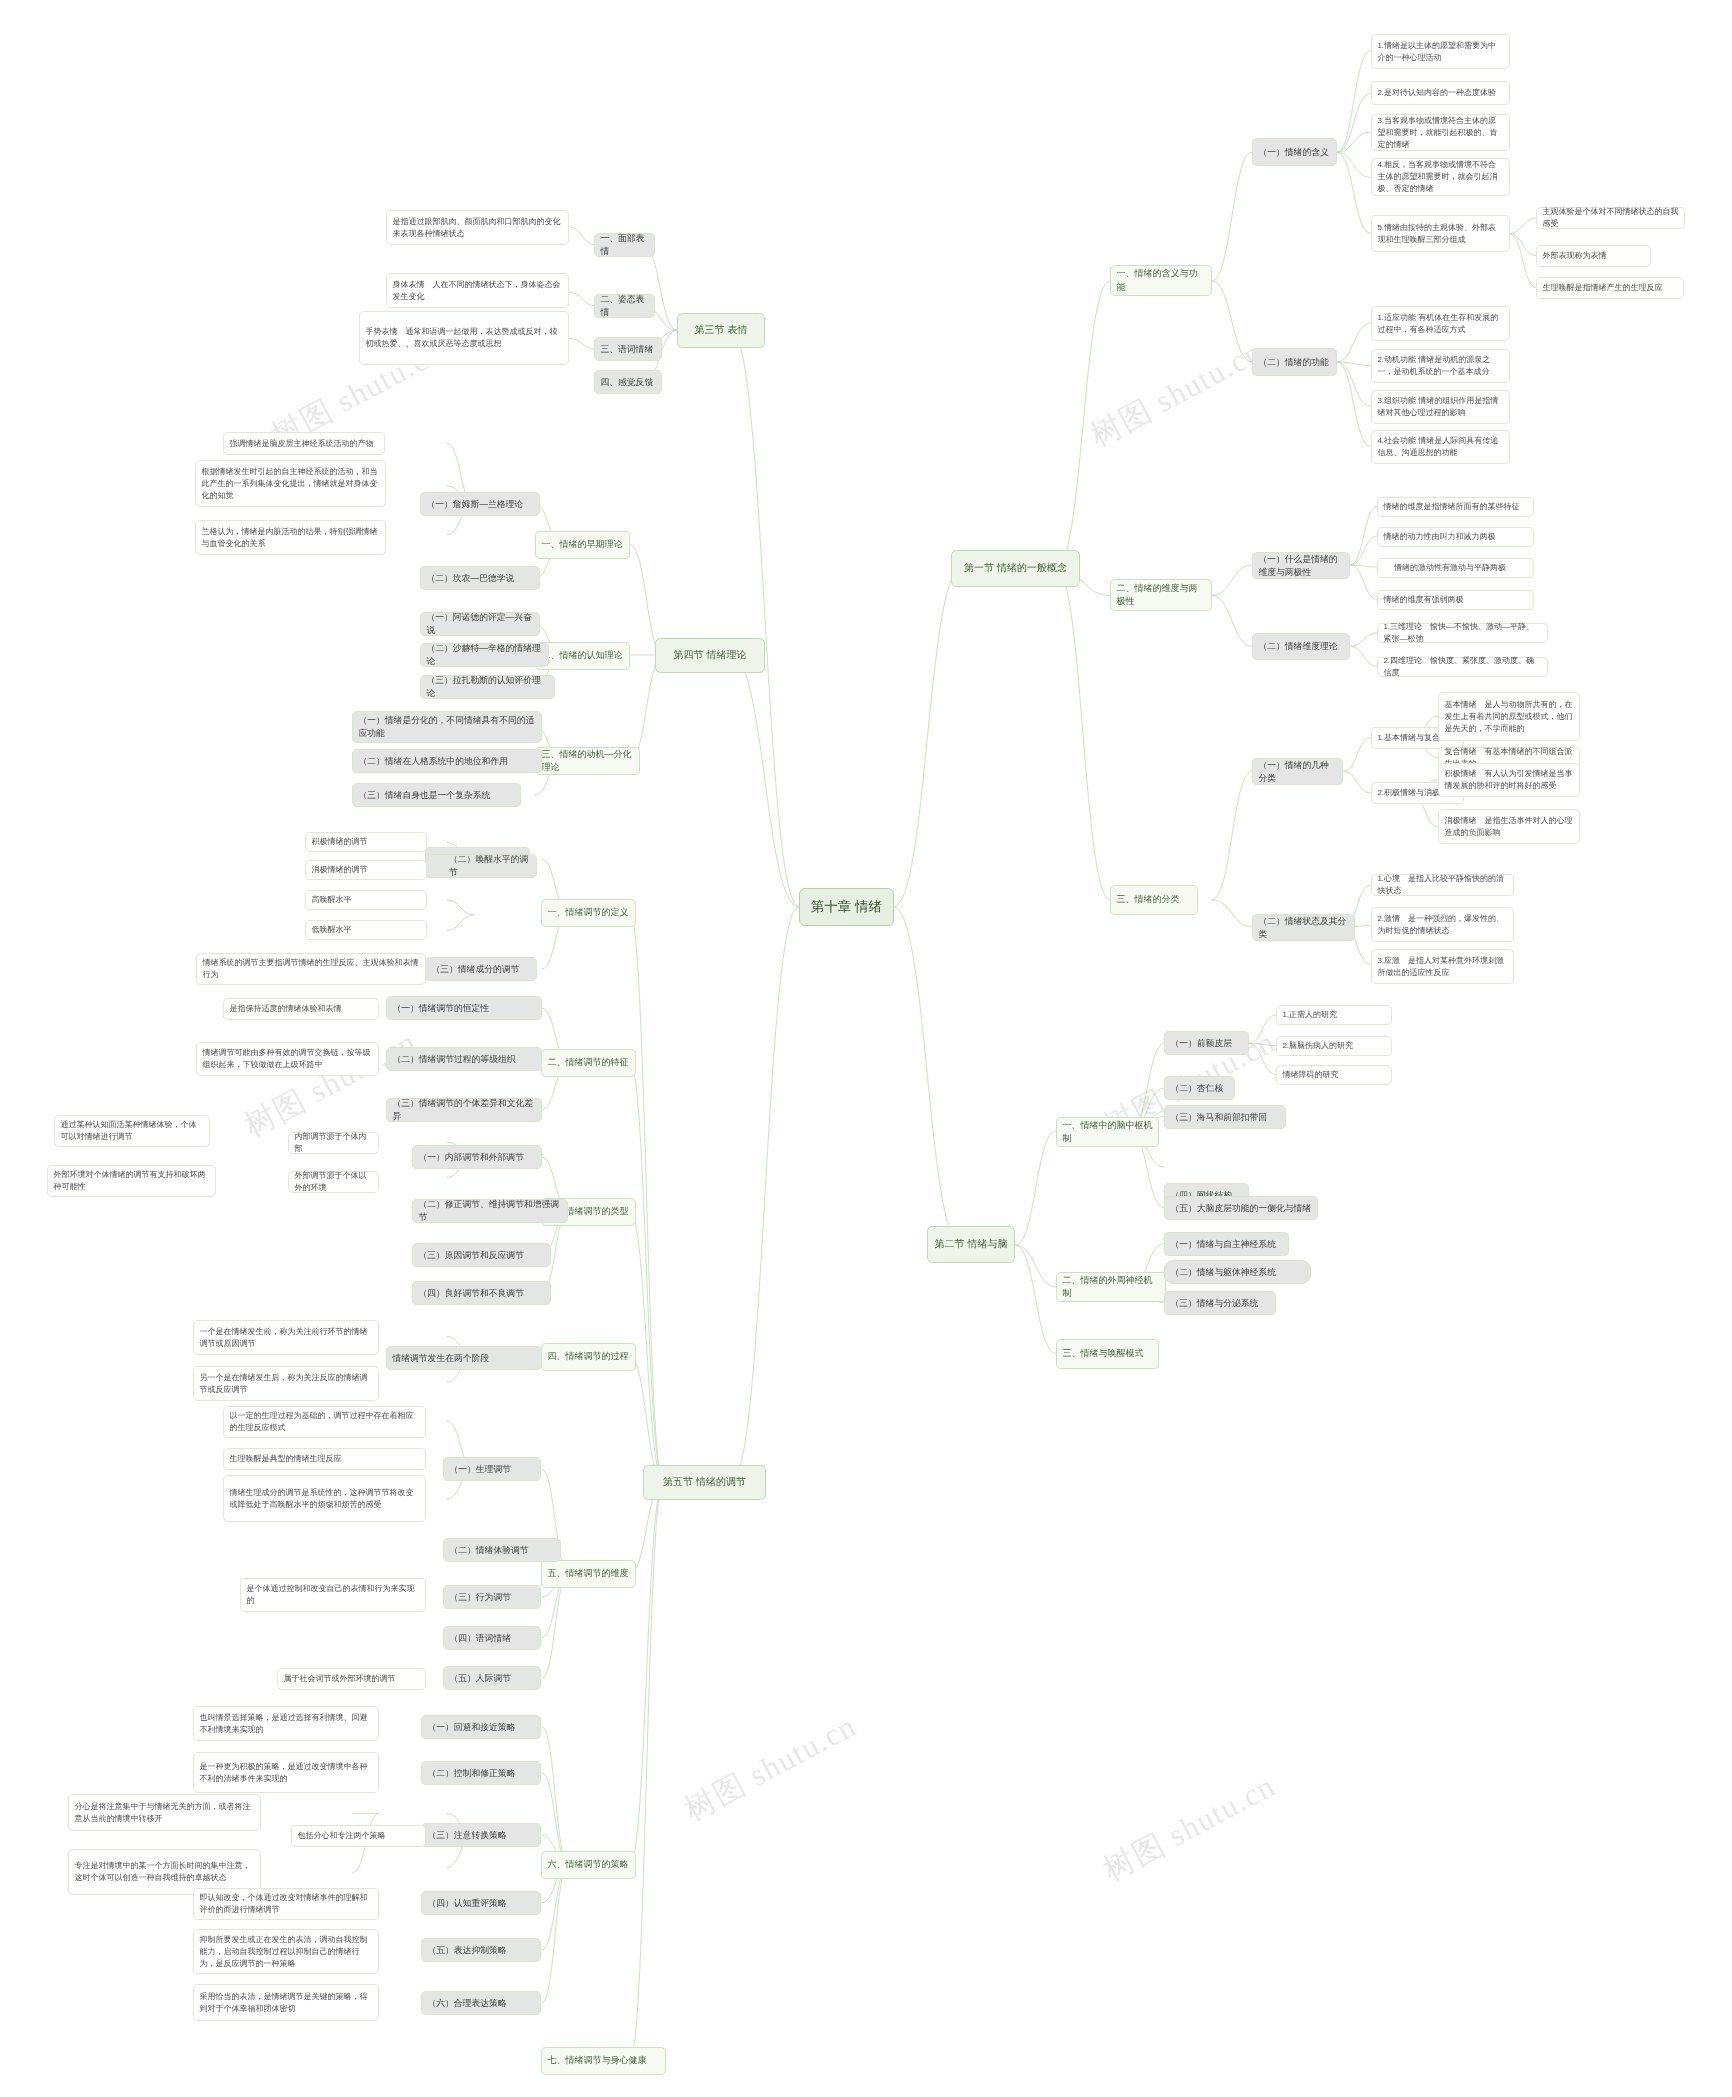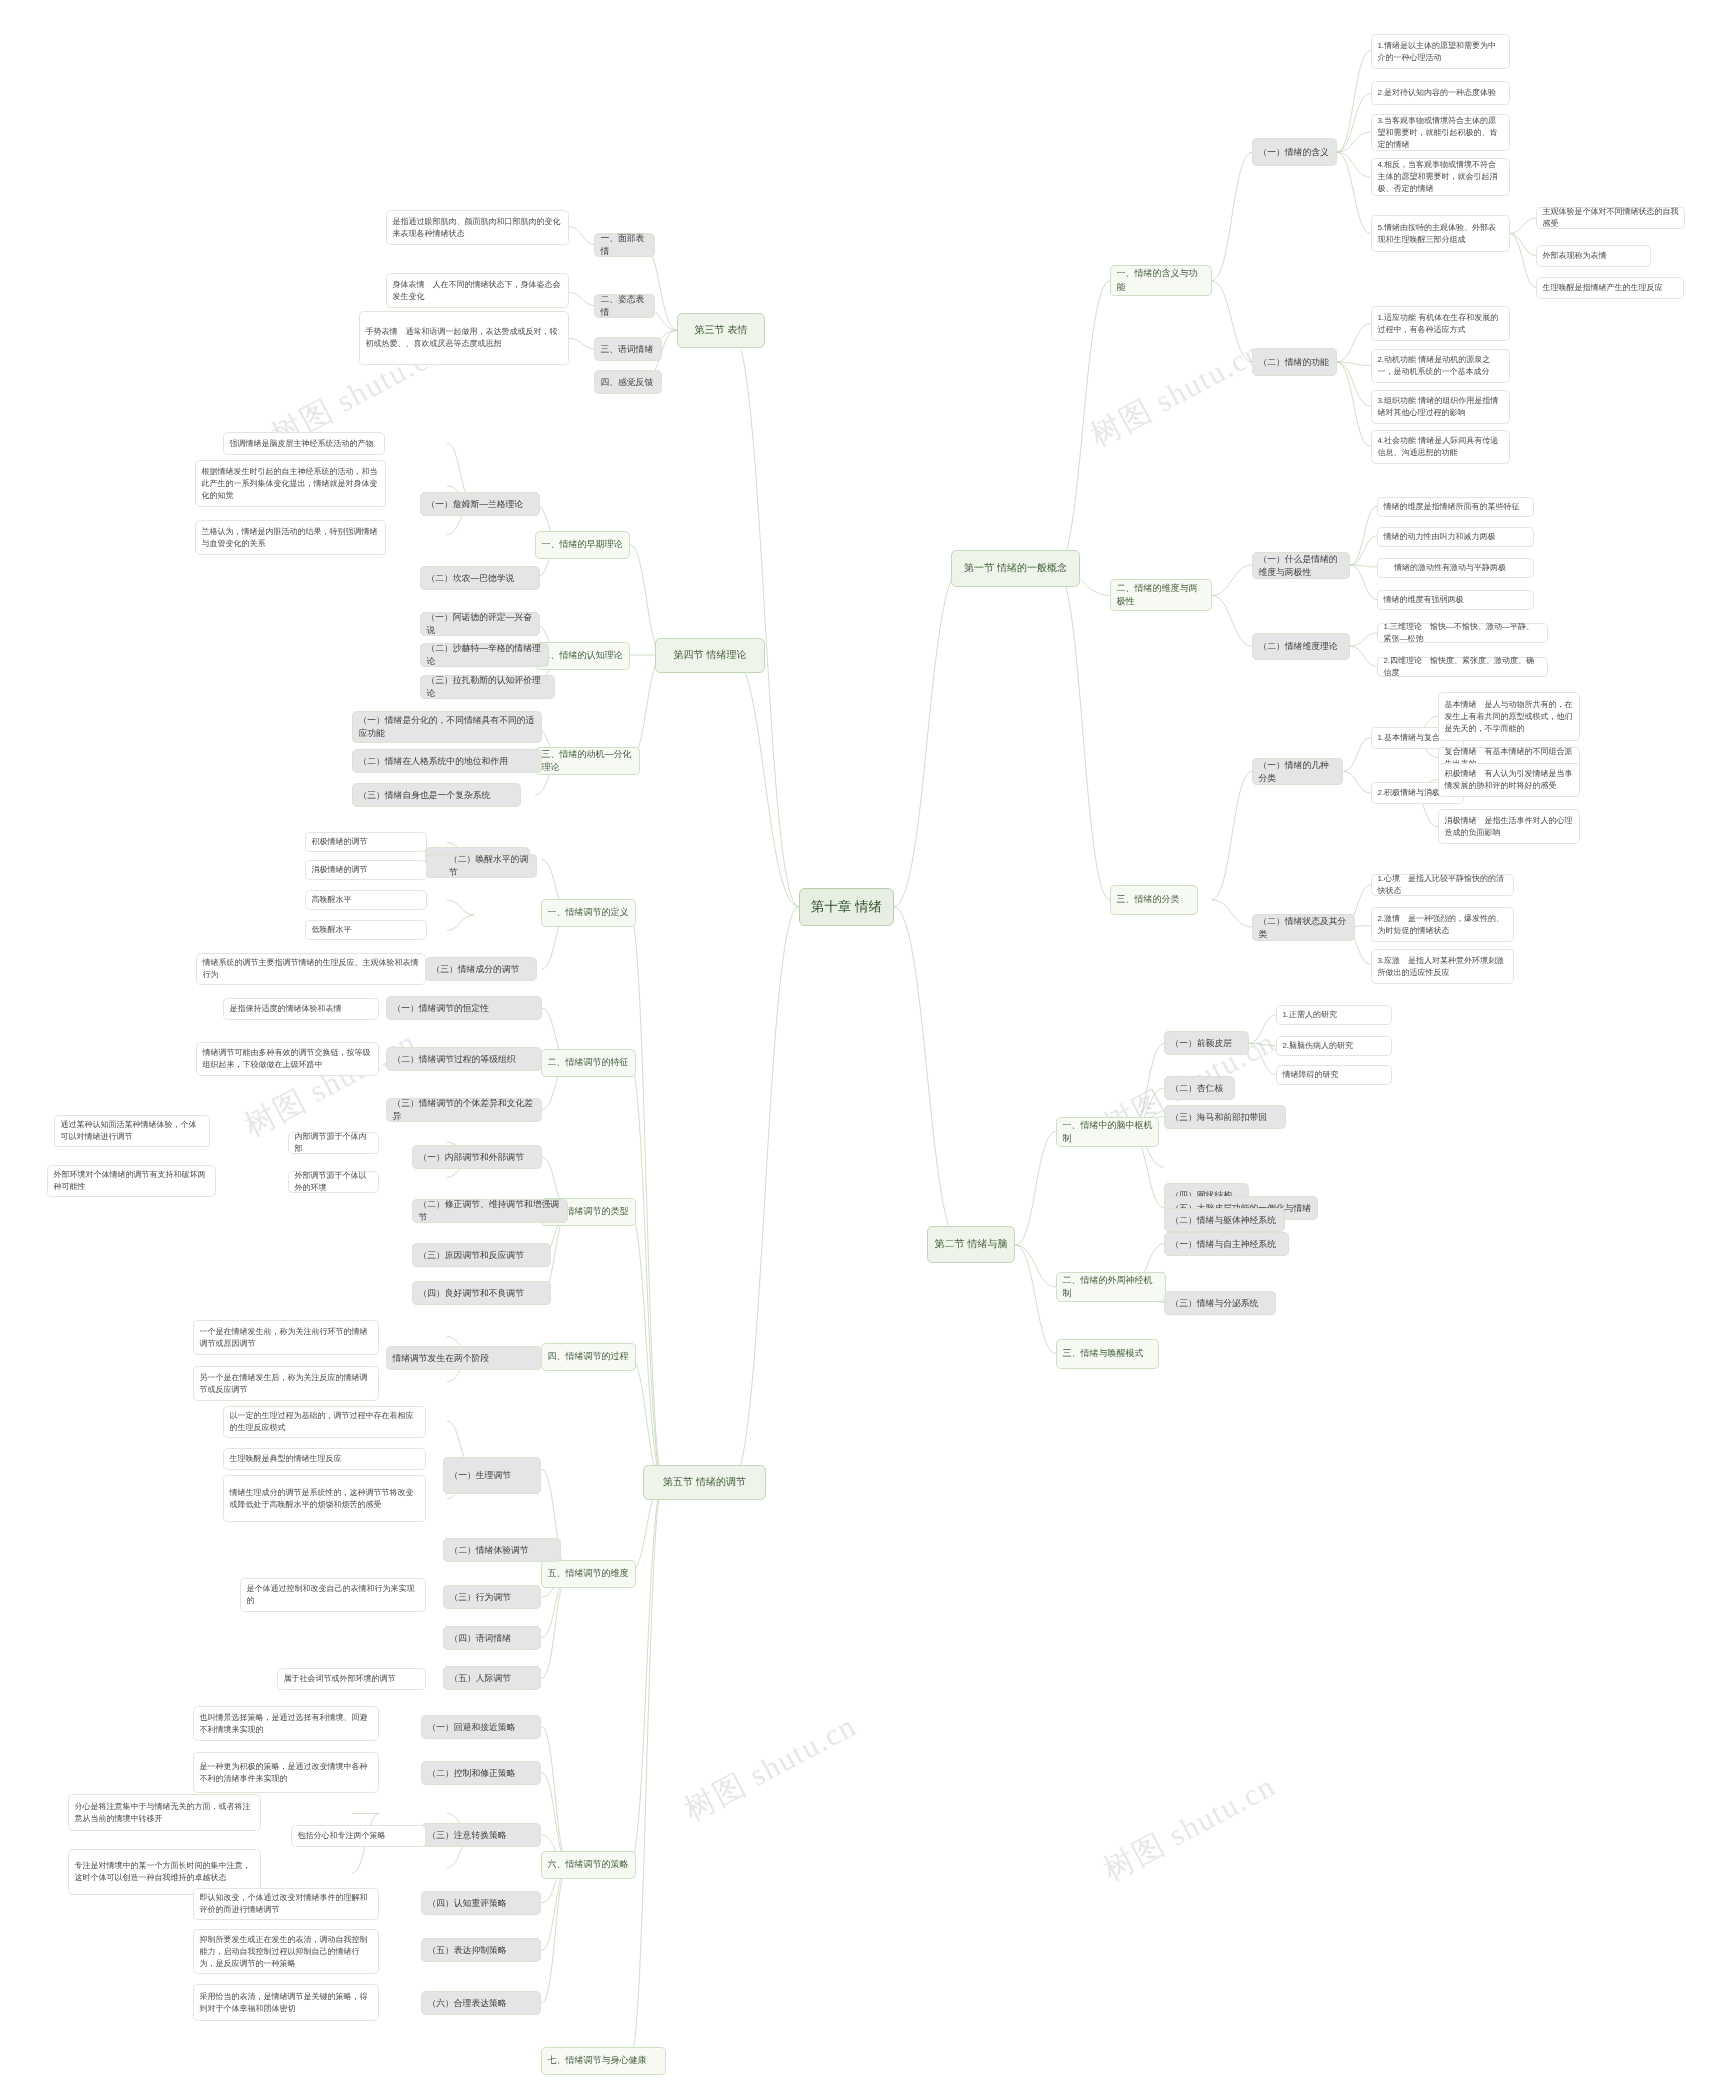--- a/index.html
+++ b/index.html
@@ -301,21 +301,21 @@
   <div class="node lvl3" style="left:1164px;top:1076px;width:71px;height:24px;">（二）杏仁核</div>
   <div class="node lvl3" style="left:1164px;top:1105px;width:122px;height:24px;">（三）海马和前部扣带回</div>
   <div class="node lvl3" style="left:1164px;top:1155px;width:85px;height:24px;margin-top:28px;">（四）网状结构</div>
   <div class="node lvl3" style="left:1164px;top:1196px;width:154px;height:24px;">（五）大脑皮层功能的一侧化与情绪</div>
 
   <div class="node leaf" style="left:1276px;top:1005px;width:116px;height:20px;">1.正需人的研究</div>
   <div class="node leaf" style="left:1276px;top:1036px;width:116px;height:20px;">2.脑脑伤病人的研究</div>
   <div class="node leaf" style="left:1276px;top:1065px;width:116px;height:20px;">情绪障碍的研究</div>
 
   <div class="node lvl3" style="left:1164px;top:1232px;width:125px;height:24px;">（一）情绪与自主神经系统</div>
-  <div class="node lvl3" style="left:1164px;top:1208px;width:121px;height:24px;">（二）情绪与躯体神经系统</div>
+  <div class="node lvl3" style="left:1164px;top:1260px;width:147px;height:24px;border-radius:9px;">（二）情绪与躯体神经系统</div>
   <div class="node lvl3" style="left:1164px;top:1291px;width:112px;height:24px;">（三）情绪与分泌系统</div>
 
   <div class="node lvl3" style="left:594px;top:233px;width:61px;height:24px;">一、面部表情</div>
   <div class="node lvl3" style="left:594px;top:294px;width:61px;height:24px;">二、姿态表情</div>
   <div class="node lvl3" style="left:594px;top:337px;width:68px;height:24px;">三、语词情绪</div>
   <div class="node lvl3" style="left:594px;top:370px;width:68px;height:24px;">四、感觉反馈</div>
 
   <div class="node leaf" style="left:386px;top:210px;width:183px;height:35px;">是指通过眼部肌肉、颜面肌肉和口部肌肉的变化来表现各种情绪状态</div>
   <div class="node leaf" style="left:386px;top:273px;width:183px;height:35px;">身体表情　人在不同的情绪状态下，身体姿态会发生变化</div>
   <div class="node leaf" style="left:359px;top:311px;width:210px;height:54px;">手势表情　通常和语调一起做用，表达赞成或反对，犊初或热爱、、喜欢或厌恶等态度或思想</div>
@@ -368,21 +368,21 @@
   <div class="node lvl3" style="left:412px;top:1281px;width:139px;height:24px;">（四）良好调节和不良调节</div>
   <div class="node leaf" style="left:288px;top:1132px;width:91px;height:21.7px;">内部调节源于个体内部</div>
   <div class="node leaf" style="left:288px;top:1171px;width:91px;height:21.7px;">外部调节源于个体以外的环境</div>
   <div class="node leaf" style="left:54px;top:1115px;width:156px;height:32px;">通过某种认知面活某种情绪体验，个体可以对情绪进行调节</div>
   <div class="node leaf" style="left:47px;top:1165px;width:169px;height:32px;">外部环境对个体情绪的调节有支持和破坏两种可能性</div>
 
   <div class="node lvl3" style="left:386px;top:1346px;width:156px;height:24px;">情绪调节发生在两个阶段</div>
   <div class="node leaf" style="left:193px;top:1320px;width:186px;height:35px;">一个是在情绪发生前，称为关注前行环节的情绪调节或原因调节</div>
   <div class="node leaf" style="left:193px;top:1366px;width:186px;height:35px;">另一个是在情绪发生后，称为关注反应的情绪调节或反应调节</div>
 
-  <div class="node lvl3" style="left:443px;top:1457px;width:98px;height:37px;">（一）生理调节</div>
+  <div class="node lvl3" style="left:443px;top:1457px;width:98px;height:24px;">（一）生理调节</div>
   <div class="node lvl3" style="left:443px;top:1538px;width:118px;height:24px;">（二）情绪体验调节</div>
   <div class="node lvl3" style="left:443px;top:1585px;width:98px;height:24px;">（三）行为调节</div>
   <div class="node lvl3" style="left:443px;top:1626px;width:98px;height:24px;">（四）语词情绪</div>
   <div class="node lvl3" style="left:443px;top:1666px;width:98px;height:24px;">（五）人际调节</div>
   <div class="node leaf" style="left:223px;top:1406px;width:203px;height:32px;">以一定的生理过程为基础的，调节过程中存在着相应的生理反应模式</div>
   <div class="node leaf" style="left:223px;top:1448px;width:203px;height:21.7px;">生理唤醒是典型的情绪生理反应</div>
   <div class="node leaf" style="left:223px;top:1475px;width:203px;height:47px;">情绪生理成分的调节是系统性的，这种调节节将改变或降低处于高唤醒水平的烦饶和烦苦的感受</div>
   <div class="node leaf" style="left:240px;top:1578px;width:186px;height:34px;">是个体通过控制和改变自己的表情和行为来实现的</div>
   <div class="node leaf" style="left:277px;top:1668px;width:149px;height:21.7px;">属于社会词节或外部环境的调节</div>
 

